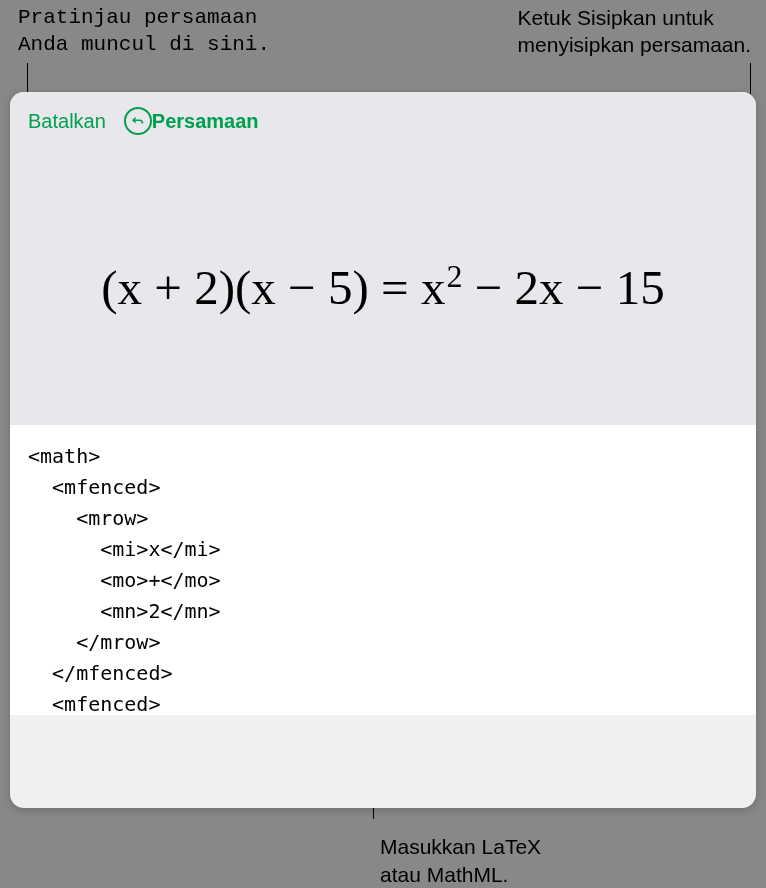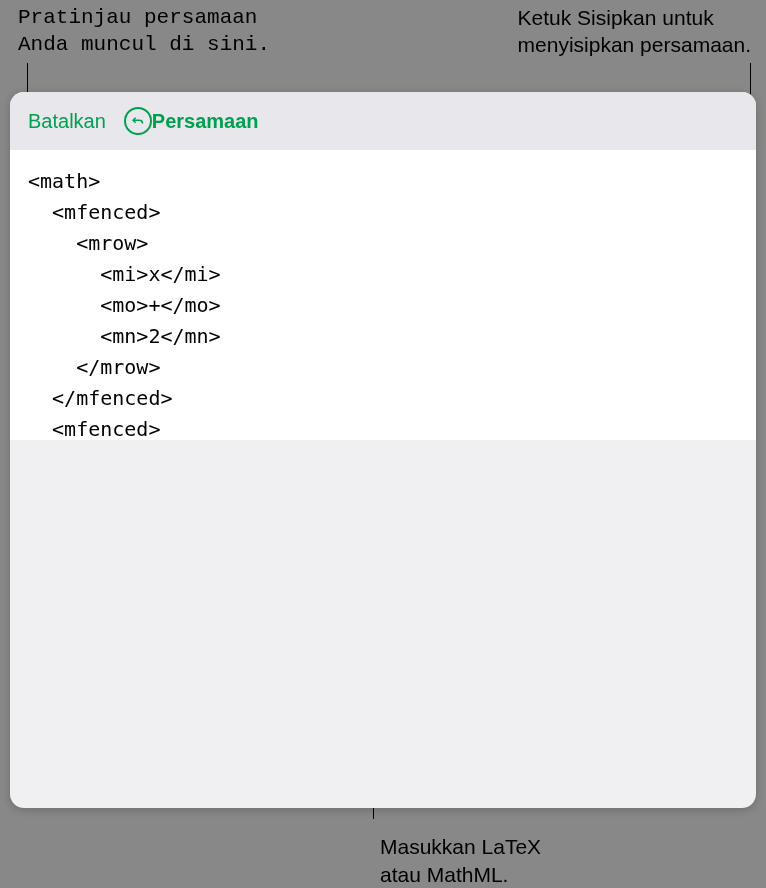--- a/index.html
+++ b/index.html
@@ -165,20 +165,23 @@
     <button class="cancel-button">Batalkan</button>
     <button class="undo-button">
       <svg viewBox="0 0 24 24" fill="none" stroke="#00a050" stroke-width="2.5">
         <path d="M9 14l-4-4 4-4"></path>
         <path d="M5 10h10a5 5 0 0 1 5 5v0"></path>
       </svg>
     </button>
     <button class="insert-button">Persamaan</button>
   </div>
 
+  <div class="preview-area">
+    <div class="equation">(x + 2)(x − 5) = x<sup>2</sup> − 2x − 15</div>
+  </div>
 
   <div class="code-area">&lt;math&gt;
   &lt;mfenced&gt;
     &lt;mrow&gt;
       &lt;mi&gt;x&lt;/mi&gt;
       &lt;mo&gt;+&lt;/mo&gt;
       &lt;mn&gt;2&lt;/mn&gt;
     &lt;/mrow&gt;
   &lt;/mfenced&gt;
   &lt;mfenced&gt;

